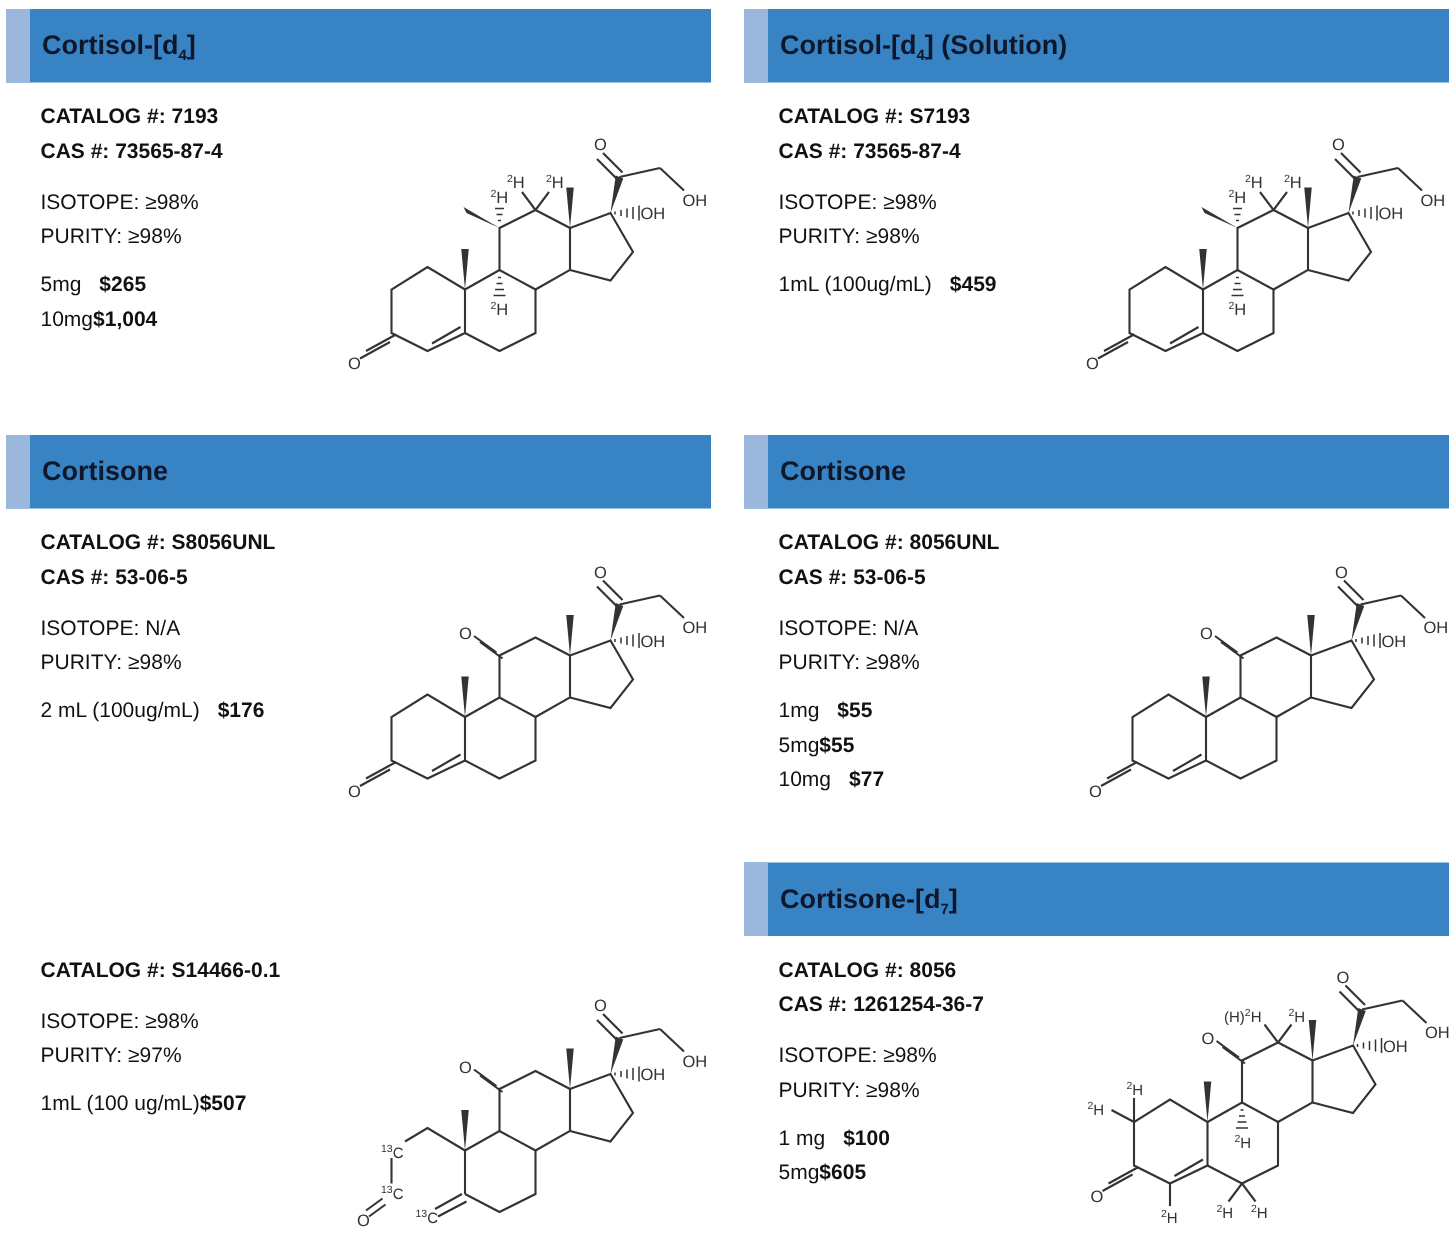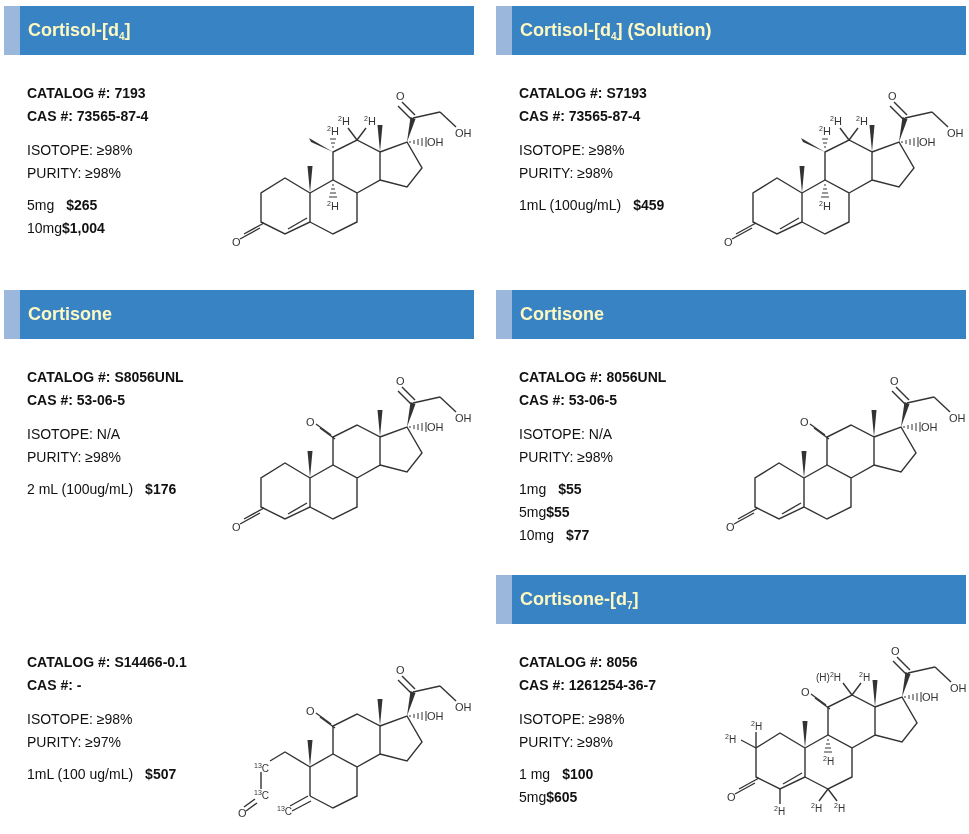--- a/index.html
+++ b/index.html
@@ -4,24 +4,24 @@
 <style>
   html, body { margin:0; padding:0; background:#ffffff; }
   body { width:969px; height:834px; position:relative; overflow:hidden;
          font-family:"Liberation Sans", sans-serif; color:#111; }
   .card { position:absolute; width:470px; height:280px; }
   .card-header { position:absolute; left:0; top:0; width:100%; height:49px;
                  background:#3883c4; }
   .card-header .accent { position:absolute; left:0; top:0; width:16px; height:100%;
                  background:#9bb7dc; }
   .card-header .title { position:absolute; left:24px; top:0; line-height:49px;
-                 color:#fef9c3; font-weight:bold; font-size:18px; white-space:nowrap; }
+                 color:#0f172a; font-weight:bold; font-size:18px; white-space:nowrap; }
   .title sub { font-size:10px; vertical-align:-4px; line-height:0; }
   .title sup { font-size:10px; vertical-align:6px; line-height:0; }
-  .info { position:absolute; left:23px; top:76px; font-size:14px; }
+  .info { position:absolute; left:23px; top:60px; font-size:14px; }
   .line { height:23px; line-height:23px; white-space:nowrap; }
   .gap { height:11px; }
   .bold { font-weight:bold; }
   .price { font-weight:bold; margin-left:0; }
   .mol { position:absolute; left:0; top:0; }
   svg text { font-family:"Liberation Sans", sans-serif; fill:#333; }
 </style>
 </head>
 <body>
 
@@ -253,26 +253,25 @@
       <text x="-4" y="-52" font-size="11">O</text>
       <text x="145" y="-56" font-size="11">OH</text>
       <text x="117" y="-47" font-size="11">OH</text>
     </g>
   </svg>
 </div>
 
 <div class="card" style="left:4px;top:575px;">
   <div class="info">
     <div class="line bold"><span>CATALOG #:</span> <span>S14466-0.1</span></div>
-    <div class="line bold"><span>CAS #:</span> <span>-</span></div>
     <div class="gap"></div>
     <div class="line"><span>ISOTOPE:</span> <span>≥98%</span></div>
     <div class="line"><span>PURITY:</span> <span>≥97%</span></div>
     <div class="gap" style="height:9px"></div>
-    <div class="line"><span>1mL (100 ug/mL)</span><span class="price" style="margin-left:12px">$507</span></div>
+    <div class="line"><span>1mL (100 ug/mL)</span><span class="price" style="">$507</span></div>
   </div>
   <svg class="mol" width="470" height="260">
     <g transform="translate(306,192)" stroke="#333" stroke-width="1.4" fill="none">
       <polyline points="0,0 -25,-15 -40,-6"></polyline>
       <line x1="-49" y1="5" x2="-49" y2="22"></line>
       <line x1="-2" y1="29" x2="-20" y2="39"></line>
       <line x1="1" y1="34" x2="-18" y2="44"></line>
       <polyline points="0,29 0,0"></polyline>
       <line x1="-55" y1="32" x2="-66" y2="40"></line>
         <line x1="-53" y1="36" x2="-64" y2="44"></line>

